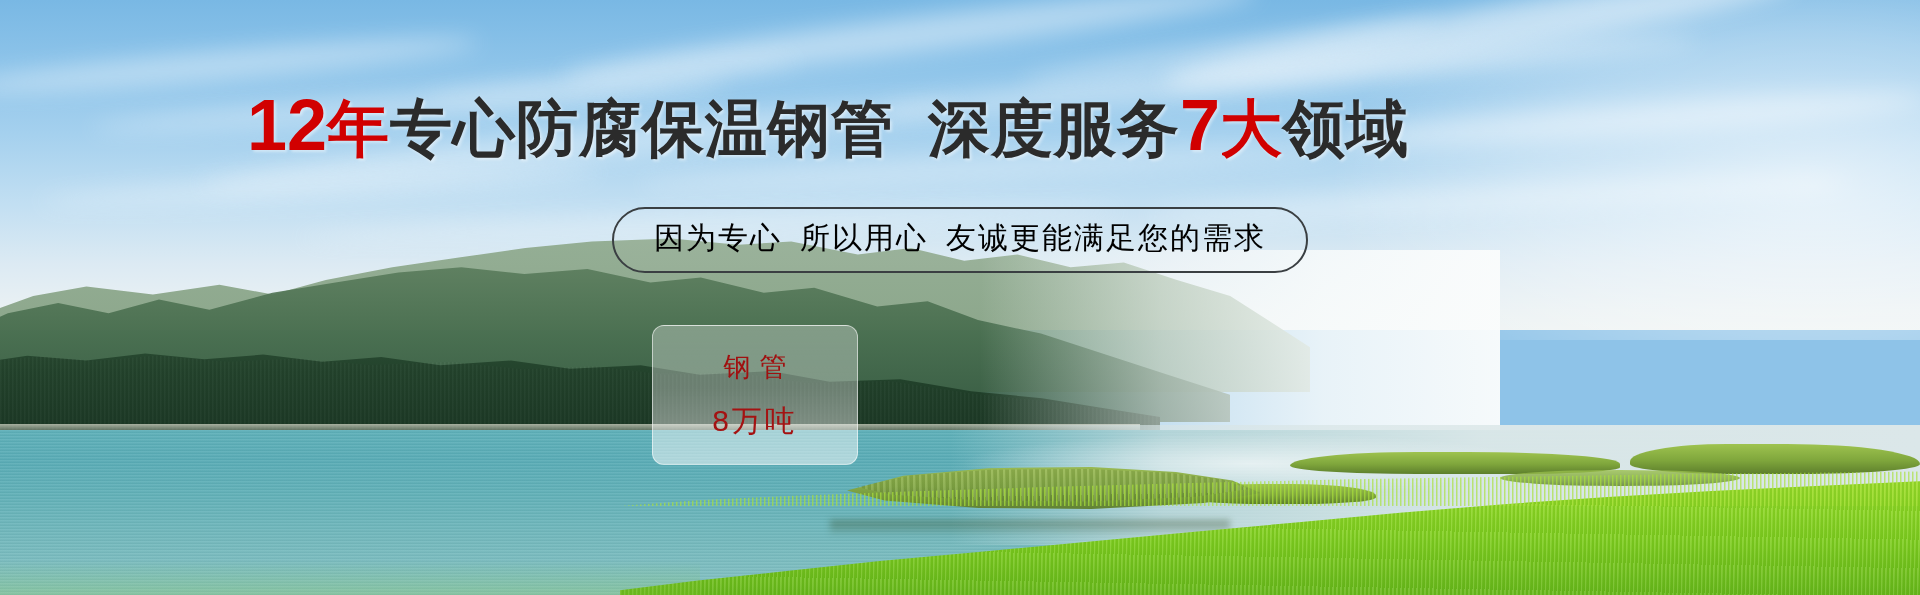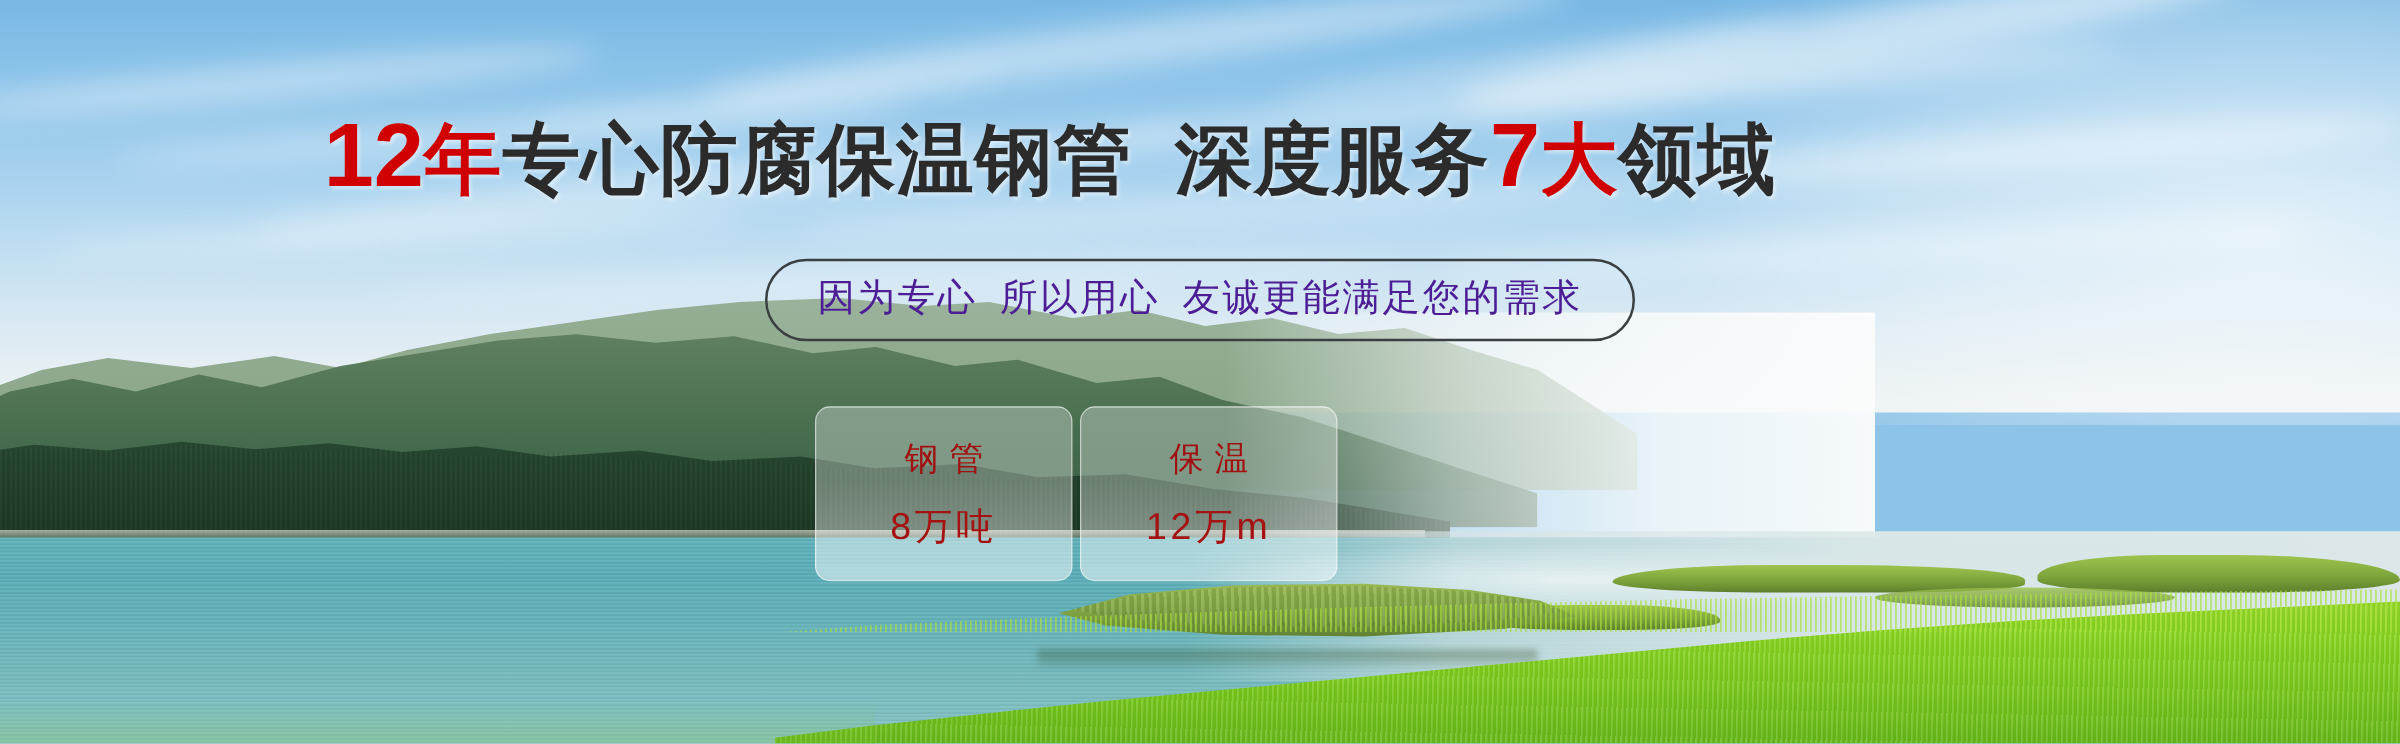--- a/index.html
+++ b/index.html
@@ -246,21 +246,21 @@
   .grass-left {
     position: absolute;
     left: 0px; top: 560px;
     width: 700px; height: 40px;
     background: linear-gradient(to bottom, rgba(140,210,50,0) 0%, rgba(130,200,45,0.25) 100%);
   }
 
   
   .headline {
     position: absolute;
-    left: 16px; top: 88px;
+    left: 4px; top: 88px;
     width: 1648px;
     text-align: center;
     white-space: nowrap;
     font-size: 62px;
     font-weight: bold;
     letter-spacing: 1px;
     line-height: 1.05;
     color: #2b2b2b;
     text-shadow: 2px 2px 3px rgba(255,255,255,0.45);
   }
@@ -276,21 +276,21 @@
     left: 0; top: 207px;
     width: 1920px;
     text-align: center;
   }
   .subtitle {
     display: inline-block;
     border: 2px solid #3a3f42;
     border-radius: 34px;
     padding: 9px 40px 12px;
     font-size: 30px;
-    color: #4c1d95;
+    color: #000000;
     letter-spacing: 2px;
     background: rgba(255,255,255,0.06);
   }
   .subtitle .sp { display:inline-block; width: 18px; }
 
   
   .cards {
     position: absolute;
     left: 652px; top: 325px;
     width: 648px;
@@ -389,20 +389,16 @@
   </div>
 
   <div class="cards">
 
     <div class="card">
       <div class="card-title">钢管</div>
       <div class="card-value"><span>8万吨</span></div>
     </div>
 
 
-    <div class="card">
-      <div class="card-title">保温</div>
-      <div class="card-value"><span>12万m</span></div>
-    </div>
 
   </div>
 
 </div>
 
 </body></html>

